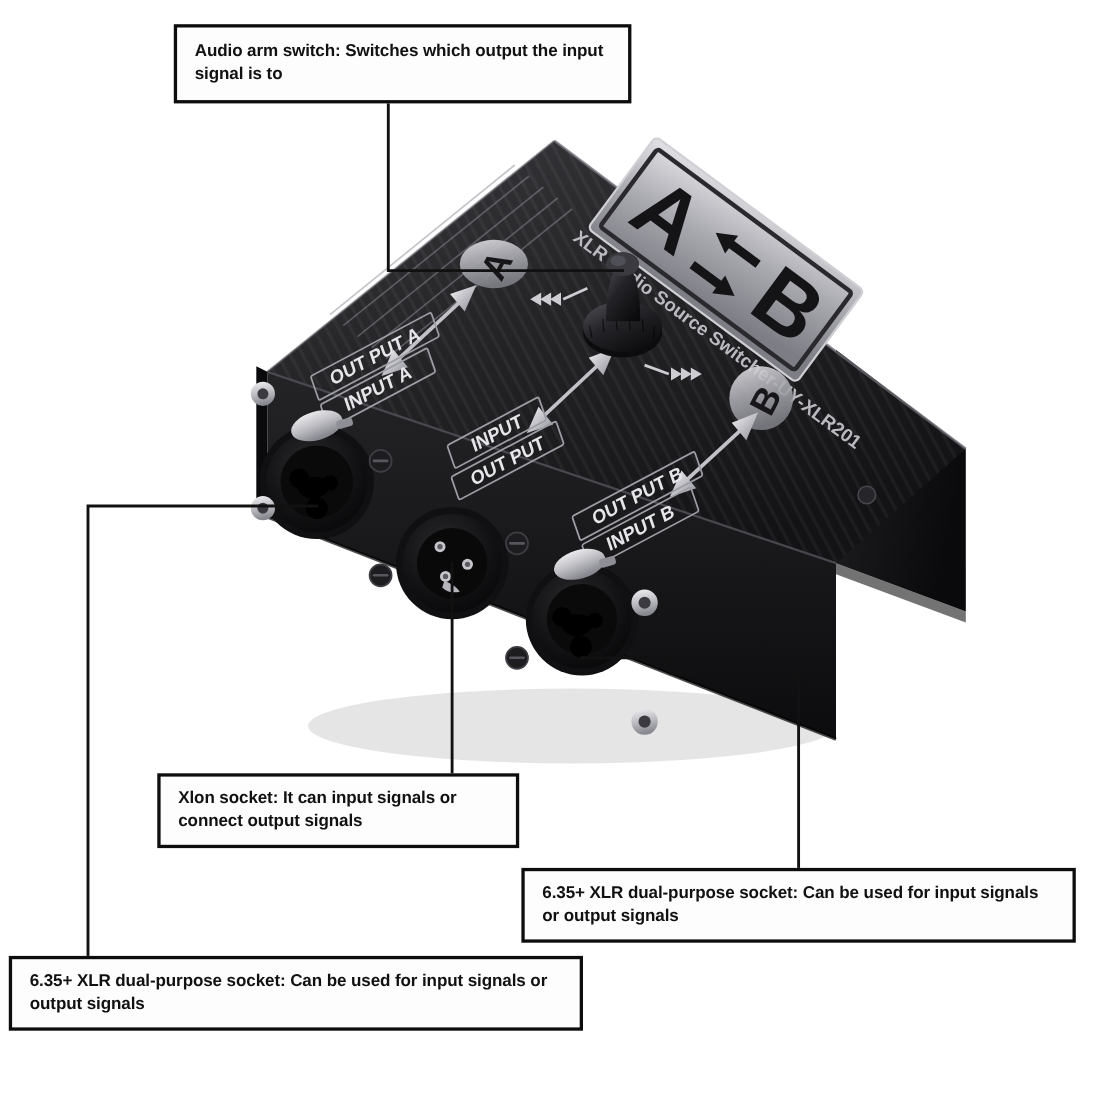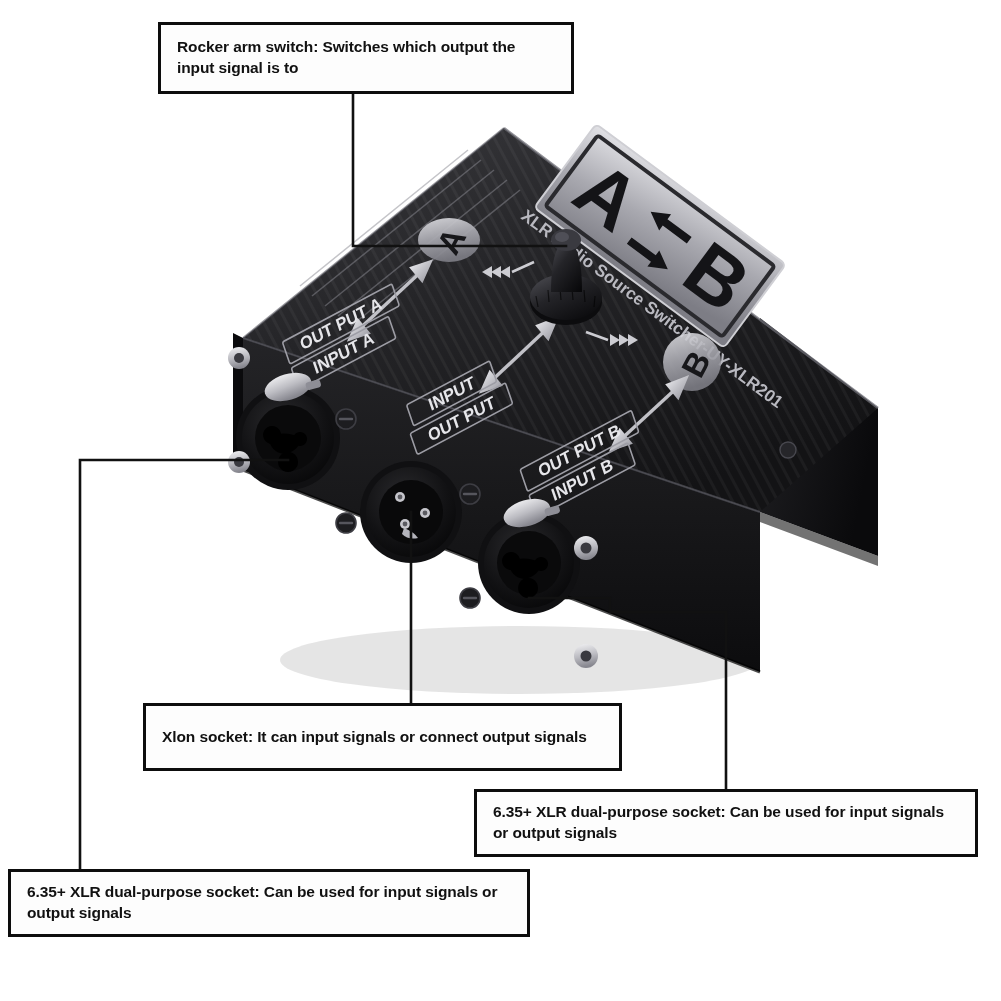--- a/index.html
+++ b/index.html
@@ -24,21 +24,21 @@
   }
   .callout .ctext{
     font-size:15.5px;
     font-weight:700;
     line-height:1.35;
     color:#111;
     padding:0 16px;
     letter-spacing:-0.1px;
   }
   #callout-rocker{left:158px;top:22px;width:416px;height:72px;}
-  #callout-xlon{left:143px;top:703px;width:479px;height:68px;}
+  #callout-xlon{left:143px;top:703px;width:329px;height:68px;}
   #callout-dual-b{left:474px;top:789px;width:504px;height:68px;}
   #callout-dual-a{left:8px;top:869px;width:522px;height:68px;}
 
   
   #leaders{position:absolute;left:0;top:0;width:1001px;height:1001px;z-index:35;}
 
   
   #device{position:absolute;left:0;top:0;width:1001px;height:1001px;z-index:20;}
 
   
@@ -297,21 +297,21 @@
 
       <path d="M 288 460 L 80 460 L 80 869"></path>
 
       <path d="M 411 512 L 411 703"></path>
 
       <path d="M 529 598 L 610 598 L 610 612 L 726 612 L 726 789"></path>
     </g>
   </svg>
 
   <div class="callout" id="callout-rocker">
-    <span class="ctext">Rocker arm switch: Switches which output the input signal is to</span>
+    <span class="ctext">Audio arm switch: Switches which output the input signal is to</span>
   </div>
 
   <div class="callout" id="callout-xlon">
     <span class="ctext">Xlon socket: It can input signals or connect output signals</span>
   </div>
 
   <div class="callout" id="callout-dual-b">
     <span class="ctext">6.35+ XLR dual-purpose socket: Can be used for input signals or output signals</span>
   </div>
 

